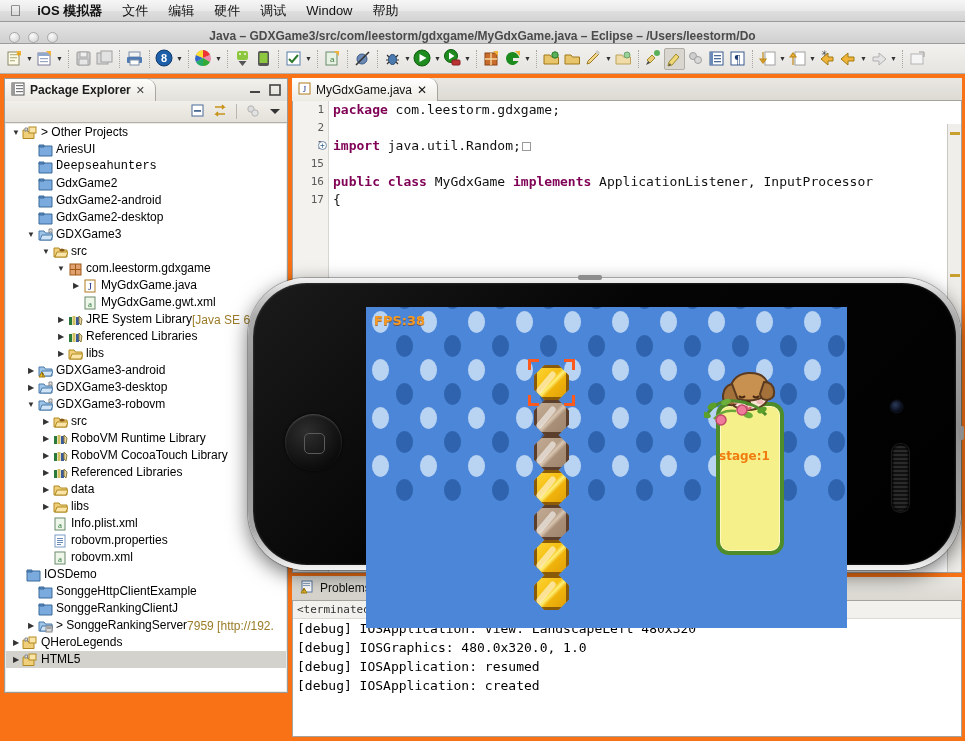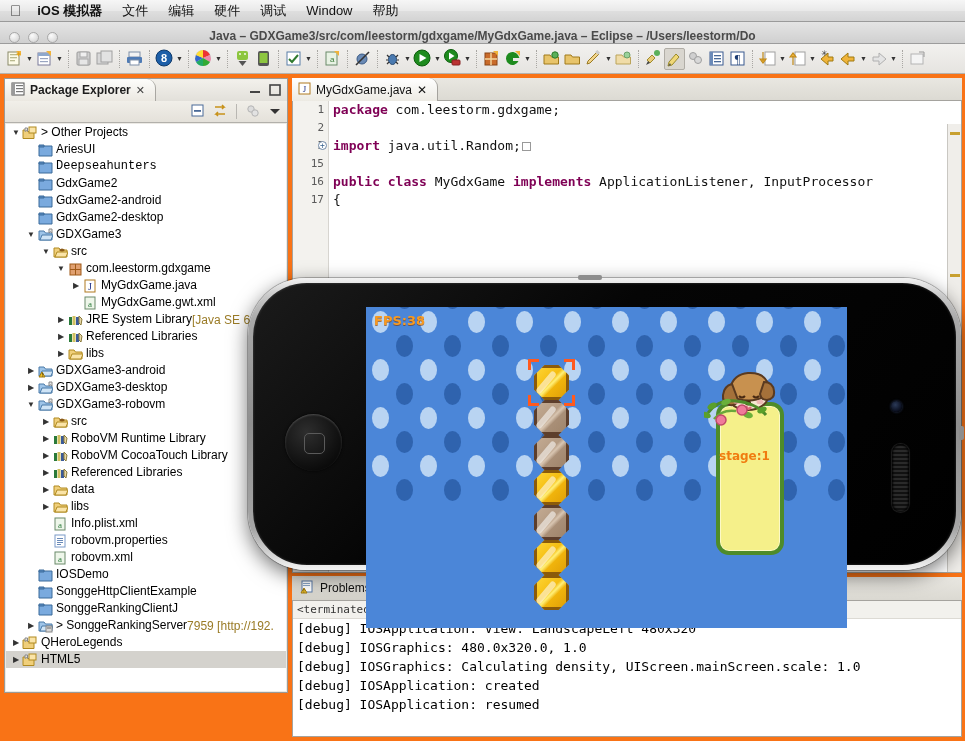--- a/index.html
+++ b/index.html
@@ -816,21 +816,21 @@
         <div class="row" style="padding-left: 34px;">
           <span class="tw"></span>
           <span class="ico">
             <svg width="14" height="14">
               <rect x="2" y="1" width="10" height="12" fill="#eef6ea" stroke="#6a8a6a"></rect>
               <text x="7" y="11" font-size="9" font-family="Liberation Serif" fill="#2a7a3a" text-anchor="middle">a</text>
             </svg>
           </span>
           <span class="lbl">robovm.xml</span>
         </div>
-        <div class="row" style="padding-left: 19px;">
+        <div class="row" style="padding-left: 7px;">
           <span class="tw"></span>
           <span class="ico">
             <svg width="15" height="14">
               <path d="M1 3 h13 v10 h-13 z" fill="#7aaade" stroke="#3a6a9a"></path>
               <path d="M1 2 h5 v2 h-5 z" fill="#5a8abe" stroke="#3a6a9a"></path>
             </svg>
           </span>
           <span class="lbl">IOSDemo</span>
         </div>
         <div class="row" style="padding-left: 19px;">
@@ -977,23 +977,22 @@
               <circle cx="11" cy="6" r=".8" fill="#222"></circle>
             </svg></span>
           <span>LogCat</span>
         </div>
       </div>
     <div id="consolebody">
       <div class="cheader">&lt;terminated&gt; GDXGame3-robovm [iOS Simulator App] null (2013-11-7 15:00:23)</div>
       <div id="clines">
           <div class="cline">[debug] IOSApplication: View: LandscapeLeft 480x320</div>
           <div class="cline">[debug] IOSGraphics: 480.0x320.0, 1.0</div>
-          <div class="cline">[debug] IOSGraphics: Calculating density, UIScreen.mainScreen.scale: 1.0</div>
+          <div class="cline">[debug] IOSApplication: resumed</div>
           <div class="cline">[debug] IOSApplication: created</div>
-          <div class="cline">[debug] IOSApplication: resumed</div>
         </div>
     </div>
   </div>
 
   <div id="phone">
     <div class="btnnub" style="left:330px;top:-3px;width:24px;height:5px;"></div>
     <div class="btnnub" style="left:330px;bottom:-3px;width:24px;height:5px;"></div>
     <div class="btnnub" style="right:-3px;top:148px;width:5px;height:14px;"></div>
 
     <div id="phoneinner">

